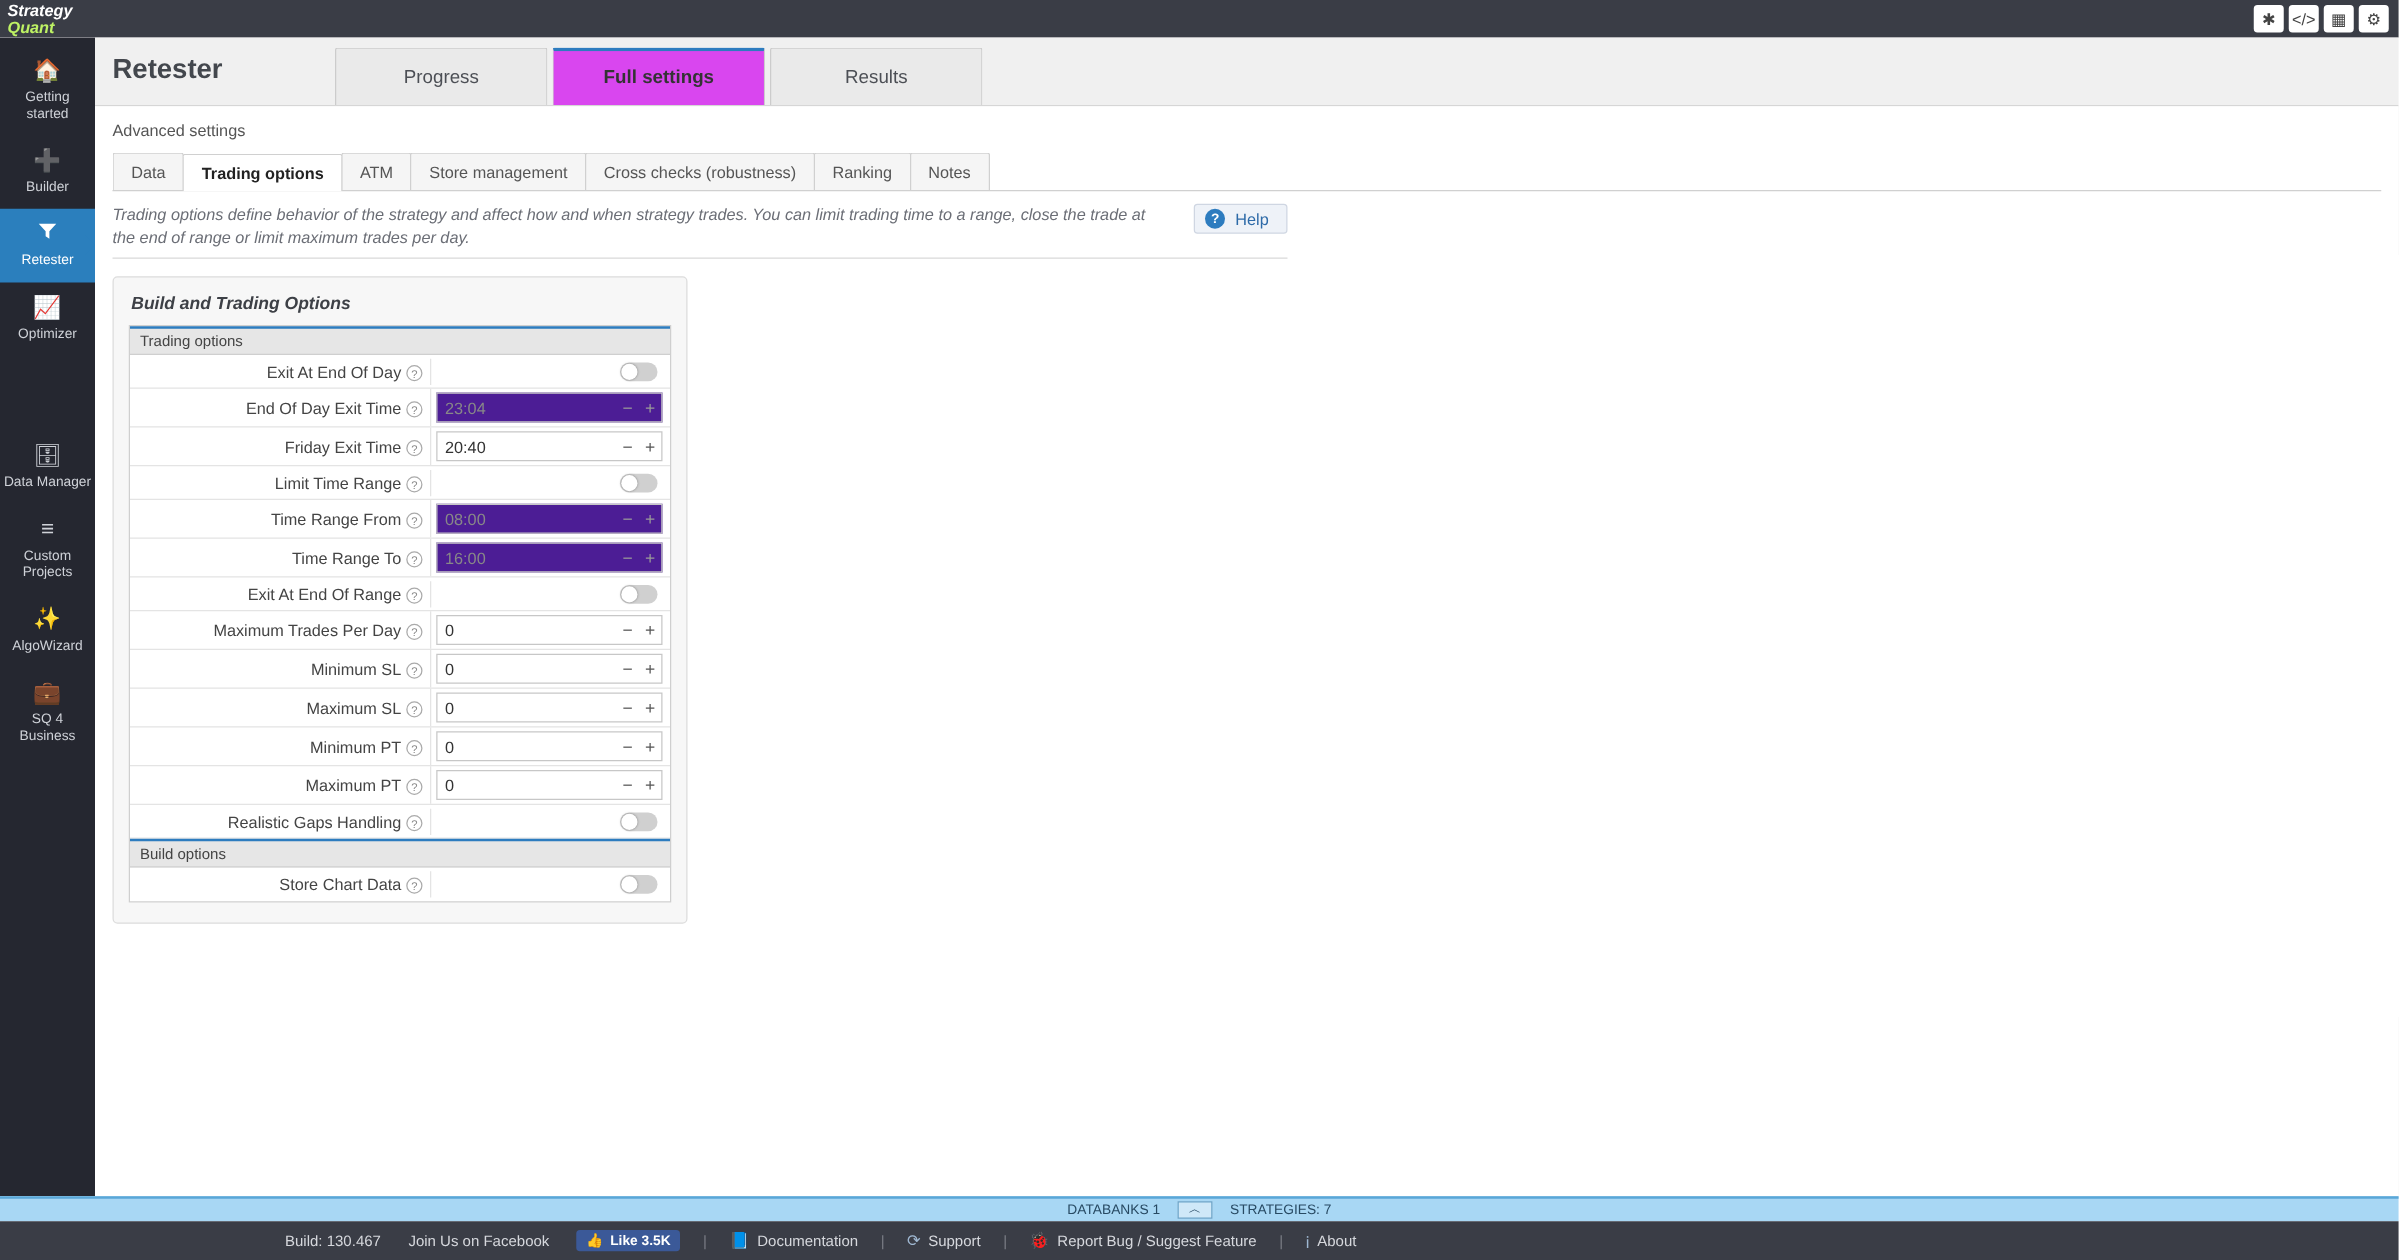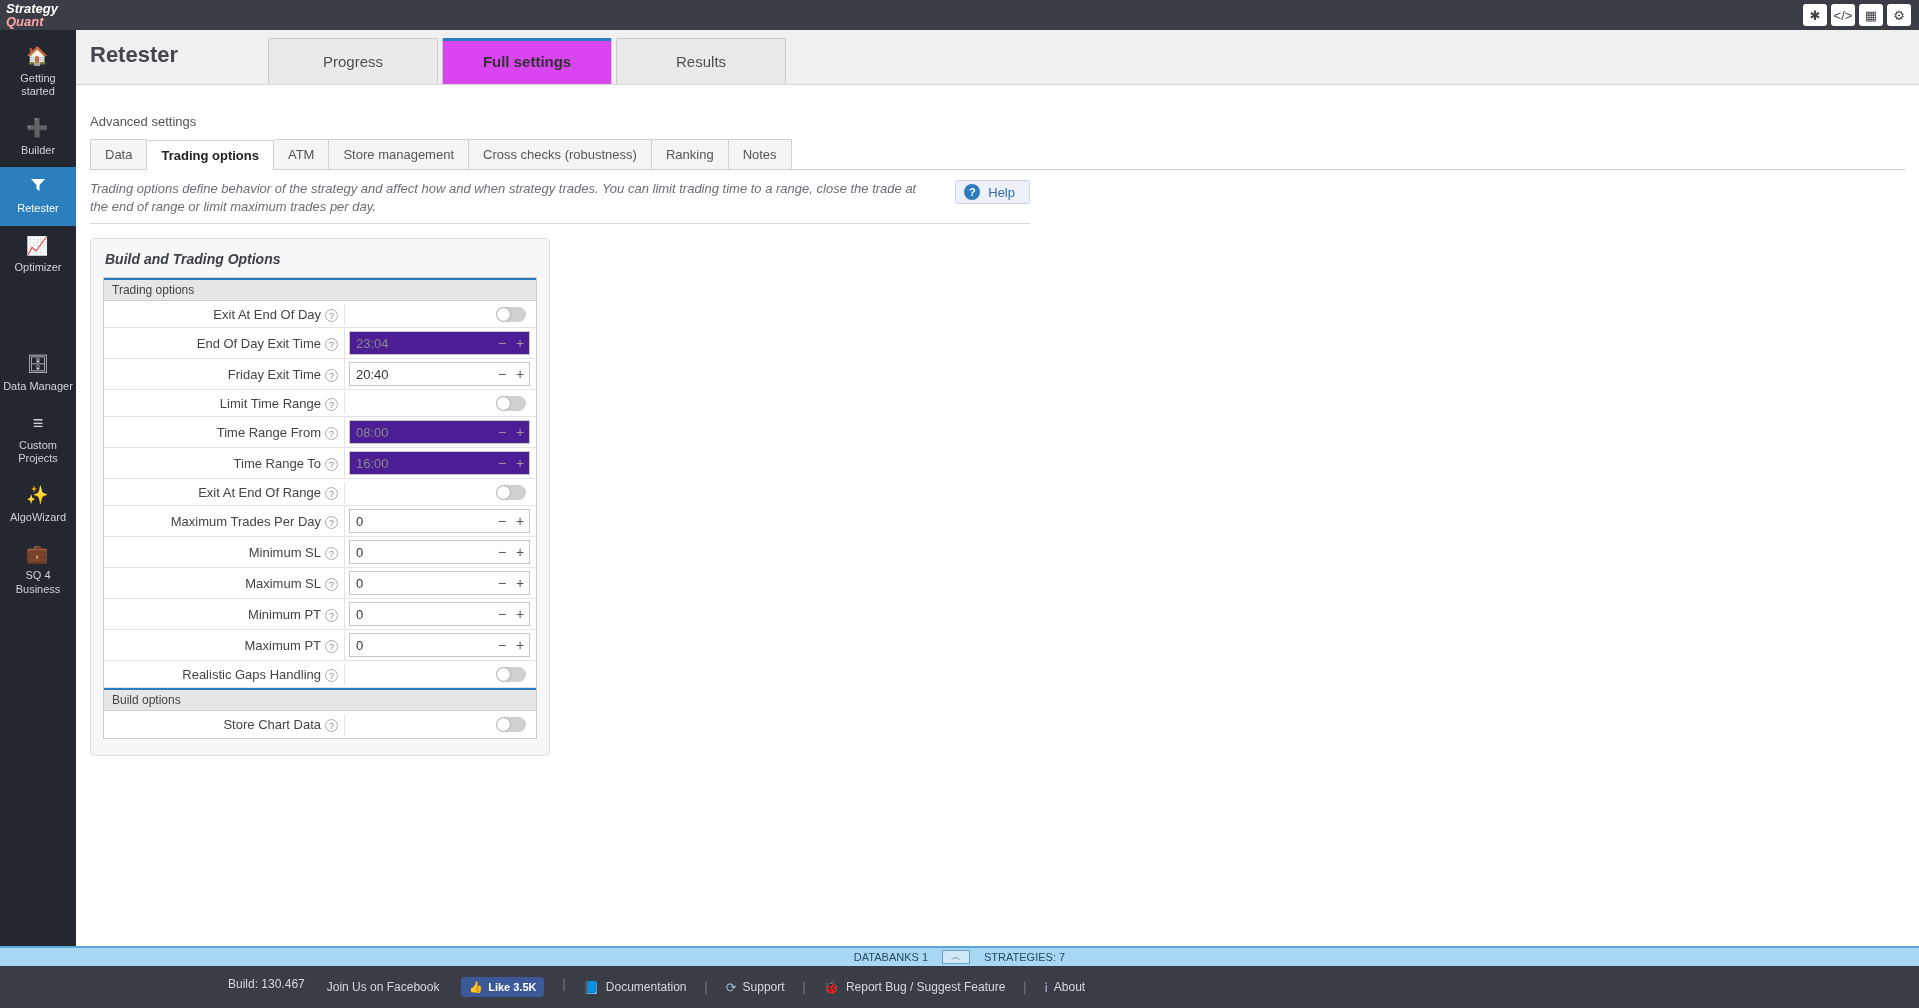--- a/index.html
+++ b/index.html
@@ -2,21 +2,21 @@
 <html><head>
 <meta charset="utf-8">
 <style>
 * { margin: 0; padding: 0; box-sizing: border-box; font-family: "Segoe UI", Arial, sans-serif; }
 html, body { width: 100%; height: 100%; }
 body { display: flex; flex-direction: column; font-size: 13px; color: #333; background: #fff; }
 
 
 .topbar { height: 30px; background: #3a3d46; display: flex; align-items: center; padding: 0 8px 0 6px; }
 .logo { font-style: italic; color: #fff; font-weight: bold; font-size: 13px; line-height: 1; }
-.logo .q { color: #fca5a5; }
+.logo .q { color: #bef264; }
 .topbar-spacer { flex: 1; }
 .topbar-btn { width: 24px; height: 22px; background: #fff; border-radius: 3px; margin-left: 4px; display: inline-flex; align-items: center; justify-content: center; color: #444; cursor: pointer; font-size: 13px; }
 
 
 .main { flex: 1; display: flex; overflow: hidden; }
 
 
 .sidebar { width: 76px; background: #252730; color: #cfd2d8; display: flex; flex-direction: column; padding-top: 6px; font-size: 11px; }
 .side-item { text-align: center; padding: 10px 2px 10px; cursor: pointer; line-height: 1.2; }
 .side-item .ic { font-size: 18px; display: block; margin-bottom: 4px; }
@@ -25,21 +25,21 @@
 .side-gap { height: 60px; }
 
 
 .content { flex: 1; display: flex; flex-direction: column; background: #f0f0f0; overflow: hidden; }
 
 .header-row { background: #f0f0f0; border-bottom: 1px solid #d6d6d6; padding: 8px 14px 0; display: flex; align-items: flex-end; }
 .page-title { font-size: 22px; font-weight: bold; color: #43474d; margin-right: 90px; padding-bottom: 16px; }
 .main-tab { min-width: 170px; text-align: center; padding: 14px 26px; border: 1px solid #ccc; border-bottom: none; background: #eaeaea; color: #4c4f55; font-size: 15px; cursor: pointer; margin-right: 4px; border-radius: 2px 2px 0 0; }
 .main-tab.active { background: #d946ef; border-top: 3px solid #2d7cbf; font-weight: bold; color: #333; padding-top: 12px; }
 
-.inner { flex: 1; background: #fff; padding: 27px 14px 20px; overflow: auto; }
+.inner { flex: 1; background: #fff; padding: 10px 14px 20px; overflow: auto; }
 
 .breadcrumb { color: #555; font-size: 13px; padding: 2px 0 10px; }
 
 .subtabs { display: flex; border-bottom: 1px solid #d0d0d0; }
 .subtab { padding: 7px 14px; border: 1px solid #d0d0d0; border-bottom: none; background: #f5f5f5; color: #555; margin-right: -1px; cursor: pointer; font-size: 13px; border-radius: 2px 2px 0 0; }
 .subtab.active { background: #fff; font-weight: bold; color: #222; position: relative; top: 1px; }
 
 .desc-row { display: flex; align-items: flex-start; margin: 10px 0 2px; max-width: 940px; }
 .desc { font-style: italic; color: #6b6e76; font-size: 13px; line-height: 1.35; flex: 1; padding-right: 18px; }
 .help-btn { border: 1px solid #cfd6e2; background: #eef2f8; color: #2d6aa8; border-radius: 3px; padding: 3px 14px 3px 8px; display: inline-flex; align-items: center; font-size: 13px; cursor: pointer; }
@@ -74,21 +74,21 @@
 
 
 .sel { border: 1px solid #c7c7c7; background: #fff; height: 24px; width: 100%; display: flex; align-items: center; padding: 0 6px; cursor: pointer; }
 .sel .caret { margin-left: auto; color: #555; font-size: 11px; }
 
 
 .databar { height: 20px; background: #a8d7f4; border-top: 2px solid #59a7d7; display: flex; align-items: center; justify-content: center; font-size: 11px; color: #284a63; }
 .databar .chev { display: inline-block; border: 1px solid #6aa3c7; padding: 0 8px; margin: 0 14px; line-height: 12px; font-size: 10px; background:#cfe8f8; cursor:pointer; }
 
 
-.footer { height: 42px; background: #3a3d46; color: #d6d8dd; display: flex; font-size: 12px; padding: 11px 28px; }
+.footer { height: 31px; background: #3a3d46; color: #d6d8dd; display: flex; align-items: center; font-size: 12px; padding: 0 28px; }
 .footer .sep { margin: 0 18px; color: #7a7d85; }
 .footer .lk { display: inline-flex; align-items: center; cursor: pointer; }
 .footer .lk .ic { margin-right: 6px; font-size: 13px; color: #9fb8d2; }
 .like-btn { background: #3b5998; color: #fff; border-radius: 3px; padding: 2px 8px; font-weight: bold; font-size: 11px; display: inline-flex; align-items: center; margin-left: 22px; cursor: pointer; }
 .like-btn .thumb { margin-right: 5px; }
 </style>
 </head>
 <body>
 
 <div class="topbar">

